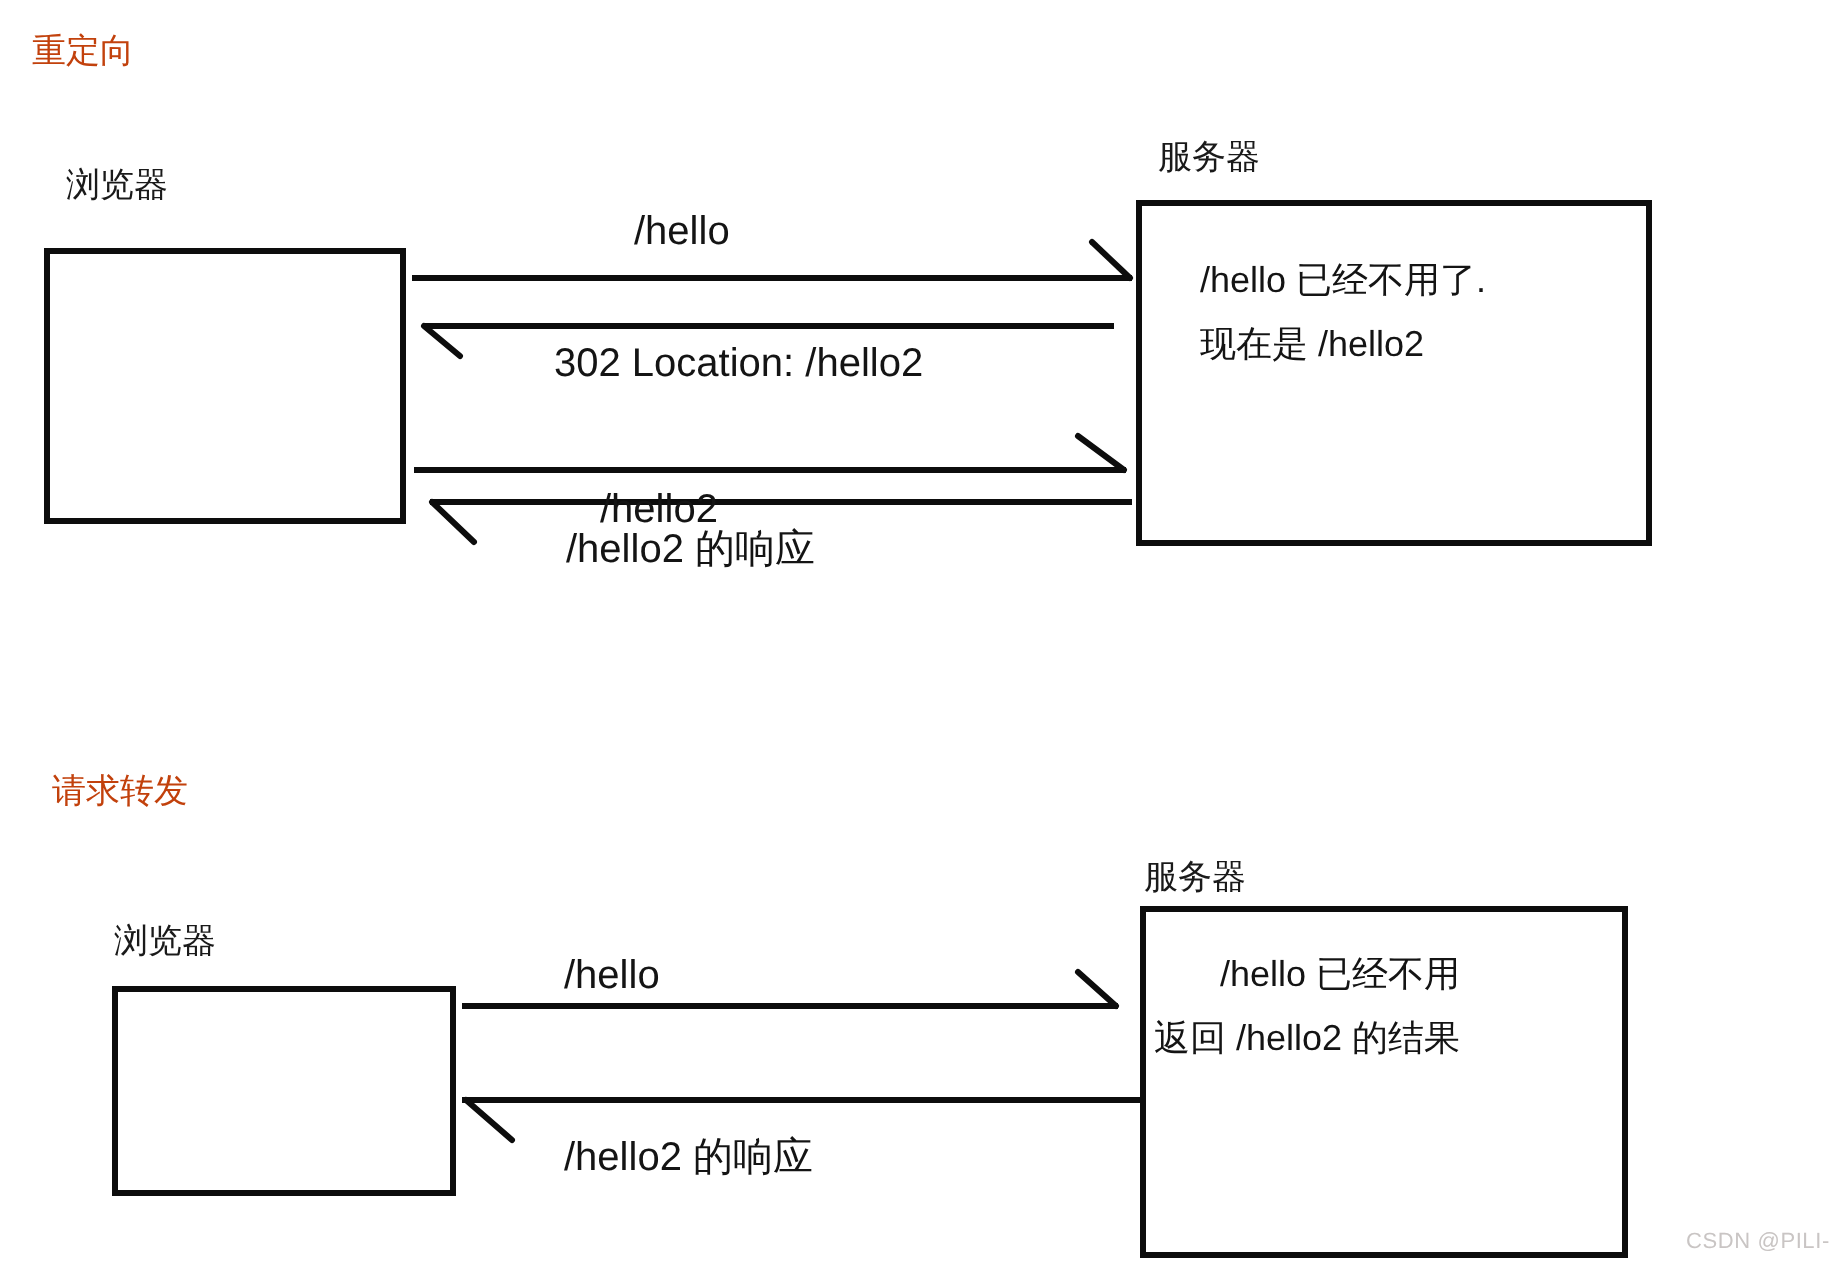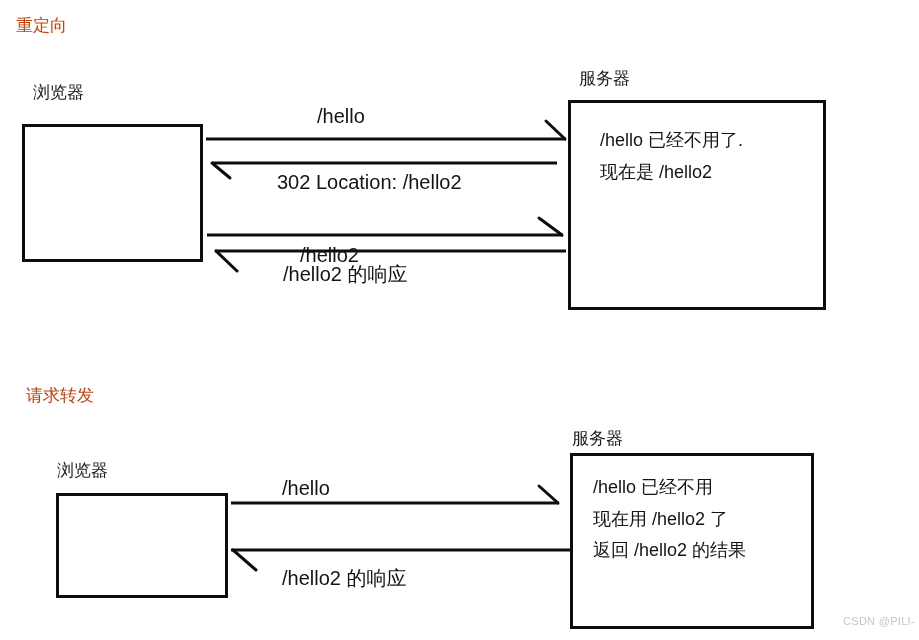--- a/index.html
+++ b/index.html
@@ -89,21 +89,21 @@
   </svg>
 
   <div class="abs section-title" style="left:16px; top:14px;">重定向</div>
 
   <div class="abs node-label" style="left:33px; top:81px;">浏览器</div>
 
   <div class="node-box" style="left:22px; top:124px; width:181px; height:138px;"></div>
 
   <div class="abs node-label" style="left:579px; top:67px;">服务器</div>
 
-  <div class="node-box" style="left:568px; top:100px; width:258px; height:210px;">
+  <div class="node-box" style="left:568px; top:100px; width:258px; height:173px;">
     <div class="box-text" style="left:29px; top:21px;">
       <div>/hello 已经不用了.</div>
       <div>现在是 /hello2</div>
     </div>
   </div>
 
   <div class="abs arrow-label" style="left:317px; top:105px;">/hello</div>
 
   <div class="abs arrow-label" style="left:277px; top:171px;">302 Location: /hello2</div>
 
@@ -113,23 +113,22 @@
 
   <div class="abs section-title" style="left:26px; top:384px;">请求转发</div>
 
   <div class="abs node-label" style="left:57px; top:459px;">浏览器</div>
 
   <div class="node-box" style="left:56px; top:493px; width:172px; height:105px;"></div>
 
   <div class="abs node-label" style="left:572px; top:427px;">服务器</div>
 
   <div class="node-box" style="left:570px; top:453px; width:244px; height:176px;">
-    <div class="box-text" style="left:20px; top:16px; line-height:31.5px;">
+    <div class="box-text" style="left:4px; top:16px; line-height:31.5px;text-align:right;">
       <div>/hello 已经不用</div>
-      <div>现在用 /hello2 了</div>
       <div>返回 /hello2 的结果</div>
     </div>
   </div>
 
   <div class="abs arrow-label" style="left:282px; top:477px;">/hello</div>
 
   <div class="abs arrow-label" style="left:282px; top:565px;">/hello2 的响应</div>
 
   <div class="watermark" style="left:843px; top:615px;">CSDN @PILI-</div>
 

